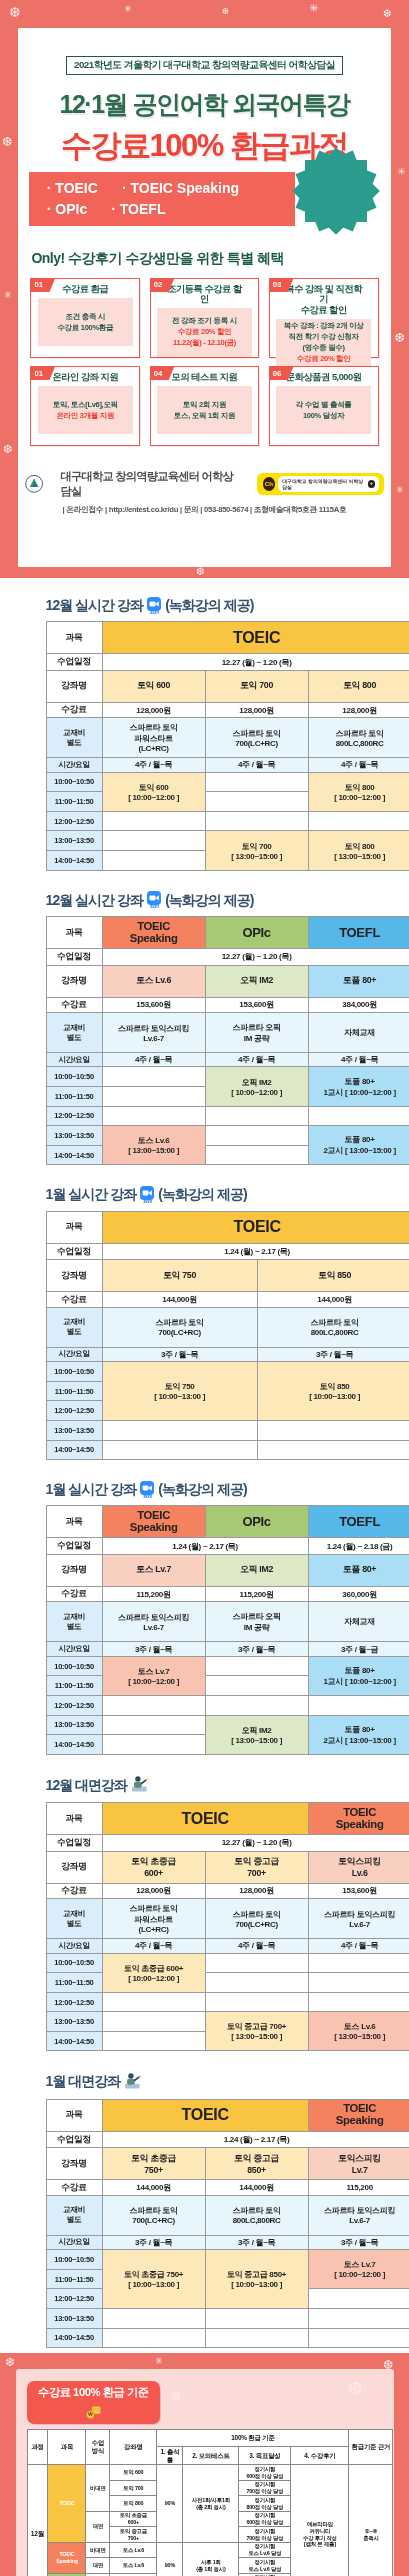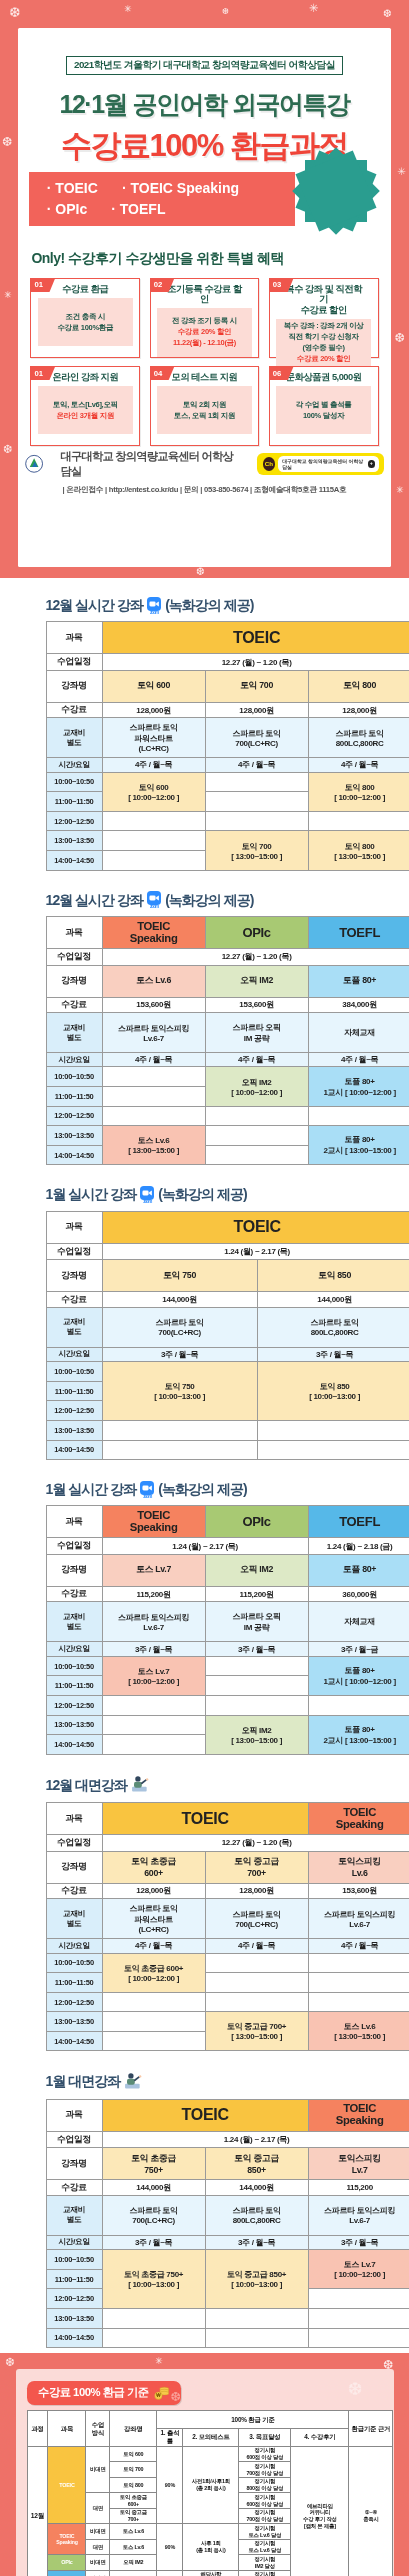--- a/index.html
+++ b/index.html
@@ -26,21 +26,21 @@
   .star-core .sline{font-size:9.8px;letter-spacing:-0.5px;}
   .star-core .open{font-size:12px;color:#fcee21;margin-top:1.5px;}
   .benefit-head{margin-top:20.6px;font-size:14px;font-weight:bold;color:#1e5b46;align-self:flex-start;margin-left:6.2px;letter-spacing:-0.5px;}
   #benefits-grid{margin-top:9.3px;display:grid;grid-template-columns:repeat(3,1fr);gap:8.2px 9.3px;width:100%;padding:0 5.2px;box-sizing:border-box;}
   .bcard{position:relative;border:1px solid #ef564c;background:#fff;height:80px;padding-top:5.2px;box-sizing:border-box;box-shadow:1px 1px 0 rgba(0,0,0,.08);}
   .bnum{position:absolute;top:-1px;left:-1px;background:#ef564c;color:#fff;font-weight:bold;font-size:7.7px;width:25px;height:14.4px;display:flex;align-items:center;padding-left:4.1px;box-sizing:border-box;clip-path:polygon(0 0,100% 0,76% 100%,0 100%);}
   .btitle{text-align:center;color:#21584a;font-weight:bold;font-size:9.3px;line-height:1.12;padding:0 13.4px;white-space:pre-line;letter-spacing:-0.5px;}
   .bbox{margin:3.6px 6.2px 5.2px;background:#fcdcd6;min-height:43px;display:flex;flex-direction:column;justify-content:center;gap:1px;padding:2.6px;}
   .bline{text-align:center;font-size:7.5px;font-weight:bold;color:#21584a;letter-spacing:-0.3px;}
   .bline.red{color:#ee3a2e;}
-  .hero-foot{margin-top:3px;display:flex;align-items:center;justify-content:space-between;gap:17px;width:100%;}
+  .hero-foot{margin-top:23px;display:flex;align-items:center;justify-content:space-between;gap:17px;width:100%;}
   .footer-org{font-size:11.3px;font-weight:bold;color:#4d4d4d;letter-spacing:-0.8px;}
   .kakao{background:#fae100;border-radius:6.2px;padding:3.1px 5.2px;display:flex;align-items:center;gap:3.1px;}
   .kch{width:13.4px;height:13.4px;background:#3a1d1d;border-radius:50%;color:#fae100;font-weight:bold;font-size:6.2px;display:flex;align-items:center;justify-content:center;}
   .kpill{background:#fff;border-radius:5.2px;padding:2.1px 4.1px;font-size:4.9px;font-weight:bold;color:#333;display:flex;align-items:center;gap:2.1px;}
   .kplus{width:7.2px;height:7.2px;background:#222;border-radius:50%;color:#fff;font-size:5.2px;line-height:7.2px;text-align:center;}
   .hero-contact{margin-top:6.2px;font-size:7.7px;font-weight:bold;color:#555;letter-spacing:-0.3px;}
   
   .tables-section{background:#fff;height:1775px;padding:18.5px 21.6px 0;box-sizing:border-box;overflow:hidden;}
   .sblock{margin-bottom:20.6px;margin-left:24px;}
   .sblock.extra-gap{margin-top:15.5px;}
@@ -62,21 +62,21 @@
   td.lb{background:#a9def6;font-size:8.8px;}
   td.w{background:#fff;font-size:8px;}
   td.lbl{background:#e7f5fd;font-size:8px;}
   td.bY{background:#fce8b8;border:1.5px solid #f5c542;font-size:8px;}
   td.bO{background:#f9c3b2;border:1.5px solid #f3765a;font-size:8px;}
   td.bG{background:#dde9c6;border:1.5px solid #a3c96a;font-size:8px;}
   td.bB{background:#a9def6;border:1.5px solid #45b1e8;font-size:8px;}
   
   .cfooter-section{background:#ee7168;position:relative;height:1118px;padding:15.5px;box-sizing:border-box;overflow:hidden;}
   .pink-panel{background:#fbdbd8;border-radius:3.1px;padding:12.4px 11.3px 7.2px;position:relative;height:100%;box-sizing:border-box;}
-  .pill{display:inline-flex;align-items:center;gap:4.1px;background:#f3574d;color:#fff;font-weight:bold;font-size:11.3px;padding:4.6px 11.3px;border-radius:7.2px;margin-bottom:5.2px;letter-spacing:-0.5px;box-shadow:1px 1px 0 rgba(0,0,0,.12);}
+  .pill{display:inline-flex;align-items:center;gap:4.1px;background:#f3574d;color:#fff;font-weight:bold;font-size:11.3px;padding:4.6px 11.3px;border-radius:7.2px;margin-bottom:5.2px;letter-spacing:-0.5px;box-shadow:1px 1px 0 rgba(0,0,0,.12);flex-direction:column;}
   table.refund{border-collapse:collapse;width:100%;table-layout:fixed;margin-bottom:11.3px;background:#fff;}
   table.refund td{font-size:5.4px;font-weight:bold;border:0.5px solid #888;background:#fff;line-height:1.25;padding:0.5px;text-align:center;vertical-align:middle;white-space:pre-line;color:#111;letter-spacing:-0.2px;}
   .refund .hd{font-size:6.4px;}
   .refund .mon{font-size:6.7px;}
   .refund .rhY{background:#f9c440;color:#fff;}
   .refund .rhO{background:#f5825f;color:#fff;font-size:5.2px;}
   .refund .rhG{background:#a8c973;color:#fff;}
   .refund .rhB{background:#56b8e8;color:#fff;}
 </style>
 </head>

